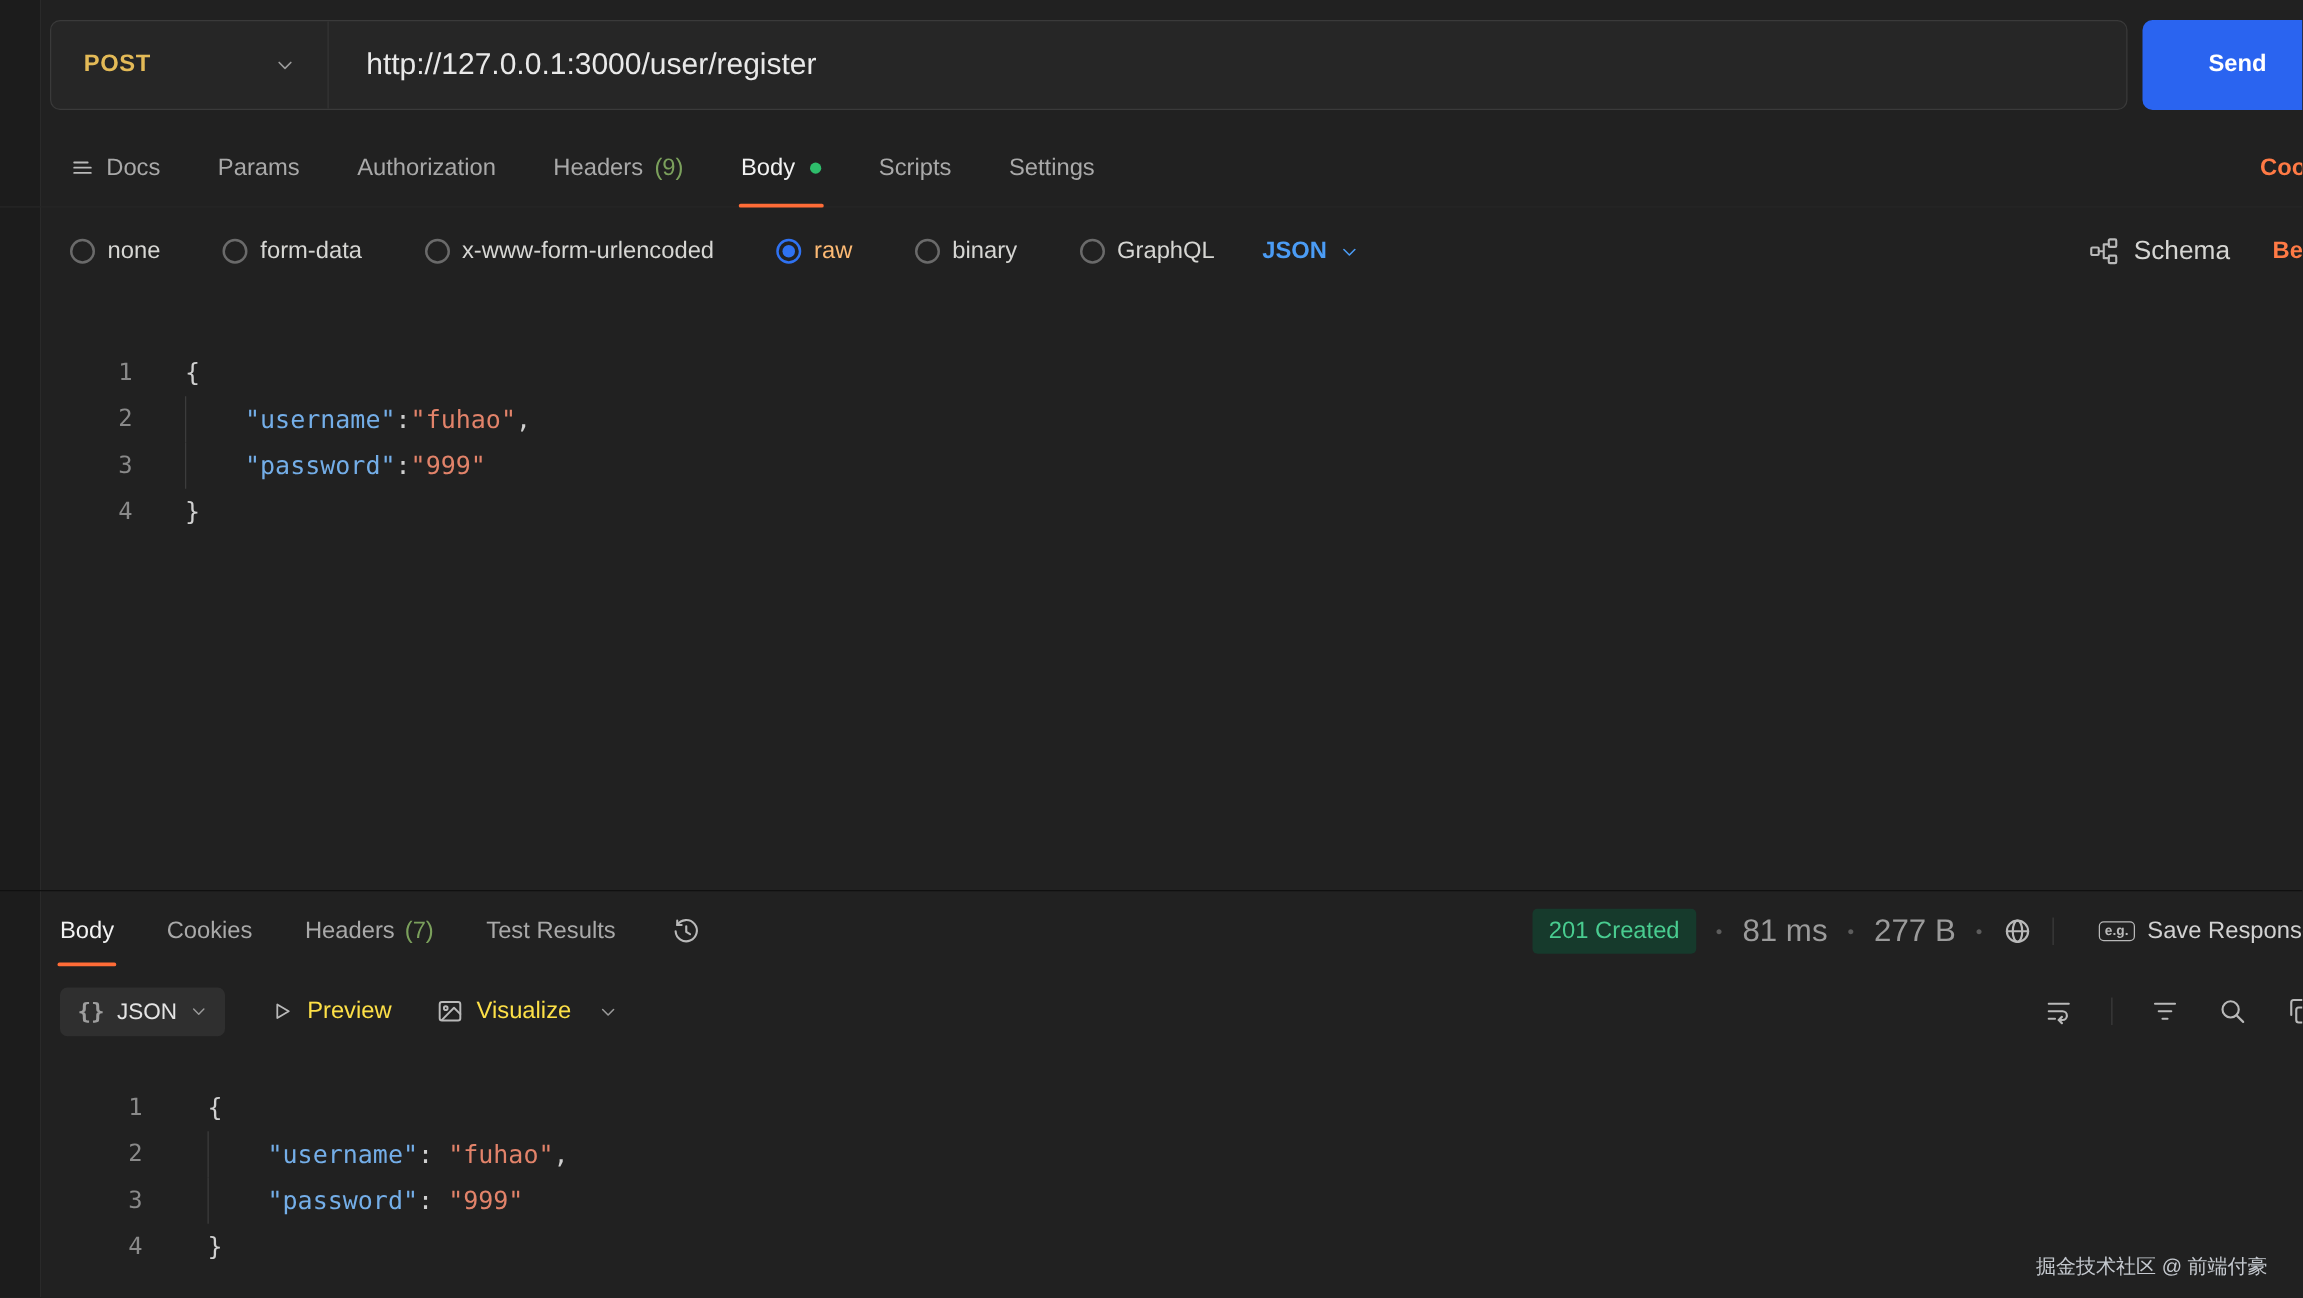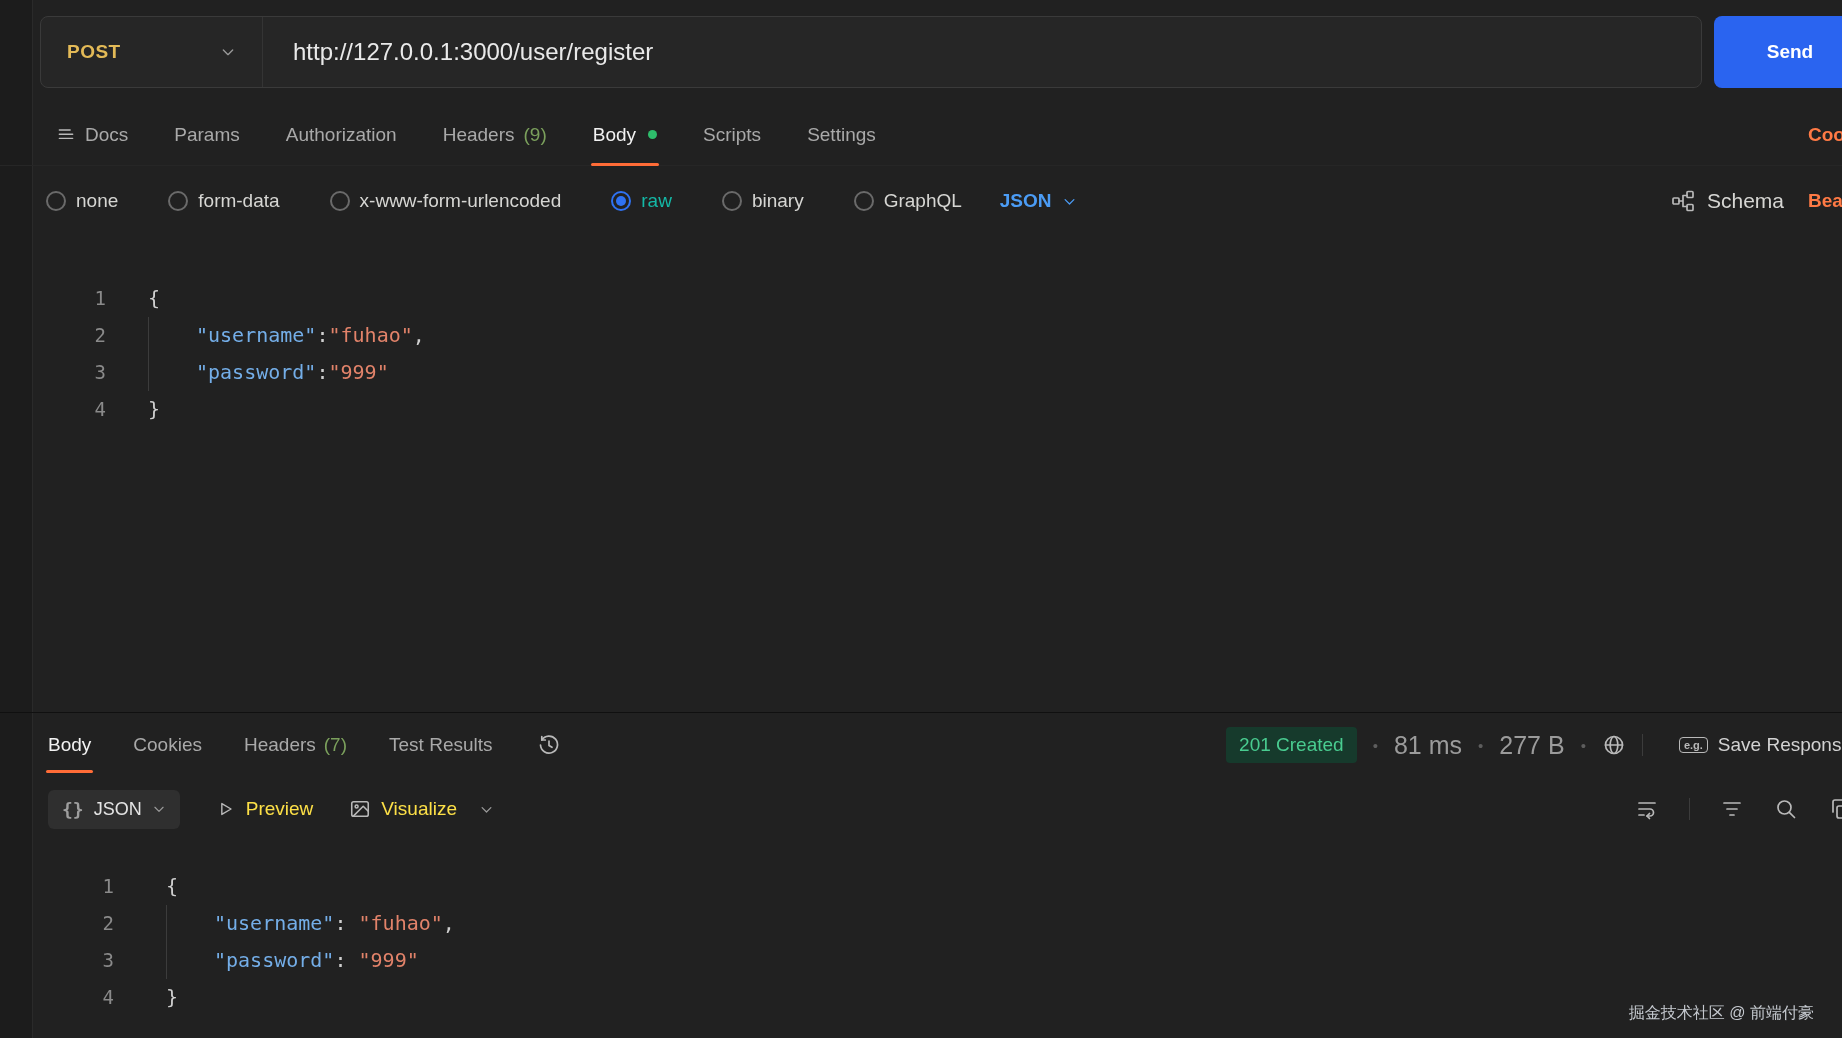--- a/index.html
+++ b/index.html
@@ -22,24 +22,24 @@
   
   .tabs-row { position:absolute; left:0; top:104px; right:0; height:62px; display:flex; align-items:stretch; padding-left:56px; border-bottom:1px solid #262626; }
   .tab { display:flex; align-items:center; gap:9px; margin-right:46px; color:#a9a9a9; font-size:19px; position:relative; cursor:pointer; white-space:nowrap; }
   .tab.active { color:#f2f2f2; }
   .tab.active::after { content:""; position:absolute; left:-2px; right:-2px; bottom:-1px; height:3px; background:#ff6c37; border-radius:2px; }
   .count { color:#7ba05c; }
   .dot-green { width:9px; height:9px; border-radius:50%; background:#2ebd6b; margin-left:3px; }
   .edge-link { position:absolute; left:1808px; top:0; height:100%; display:flex; align-items:center; color:#ff7a45; font-size:19px; font-weight:600; white-space:nowrap; cursor:pointer; }
 
   
-  .radio-row { position:absolute; left:0; top:172px; right:0; height:58px; display:flex; align-items:center; padding-left:46px; gap:50px; }
+  .radio-row { position:absolute; left:10px; top:172px; right:0; height:58px; display:flex; align-items:center; padding-left:46px; gap:50px; }
   .radio-opt { display:flex; align-items:center; gap:10px; font-size:19px; color:#d6d6d3; cursor:pointer; white-space:nowrap; }
   .radio { width:20px; height:20px; border-radius:50%; border:2px solid #6a6a6a; flex-shrink:0; position:relative; }
-  .radio-opt.selected { color:#14b8a6; }
+  .radio-opt.selected { color:#fdba74; }
   .radio-opt.selected .radio { border-color:#2f72f2; }
   .radio-opt.selected .radio::after { content:""; position:absolute; inset:3px; border-radius:50%; background:#2f72f2; }
   .format-select { display:flex; align-items:center; gap:10px; color:#4b9cf5; font-size:19px; font-weight:600; margin-left:-12px; cursor:pointer; }
   .schema-group { position:absolute; right:58px; top:0; height:100%; display:flex; align-items:center; gap:12px; color:#d6d6d3; font-size:21px; cursor:pointer; }
 
   
   .editor { font-family:"DejaVu Sans Mono","Liberation Mono",monospace; font-size:20px; }
   .request-editor { position:absolute; left:0; top:230px; right:0; height:482px; padding-top:50px; }
   .response-editor { position:absolute; left:0; top:842px; right:0; height:180px; padding-top:26px; }
   .code-line { display:flex; height:37px; line-height:37px; }

